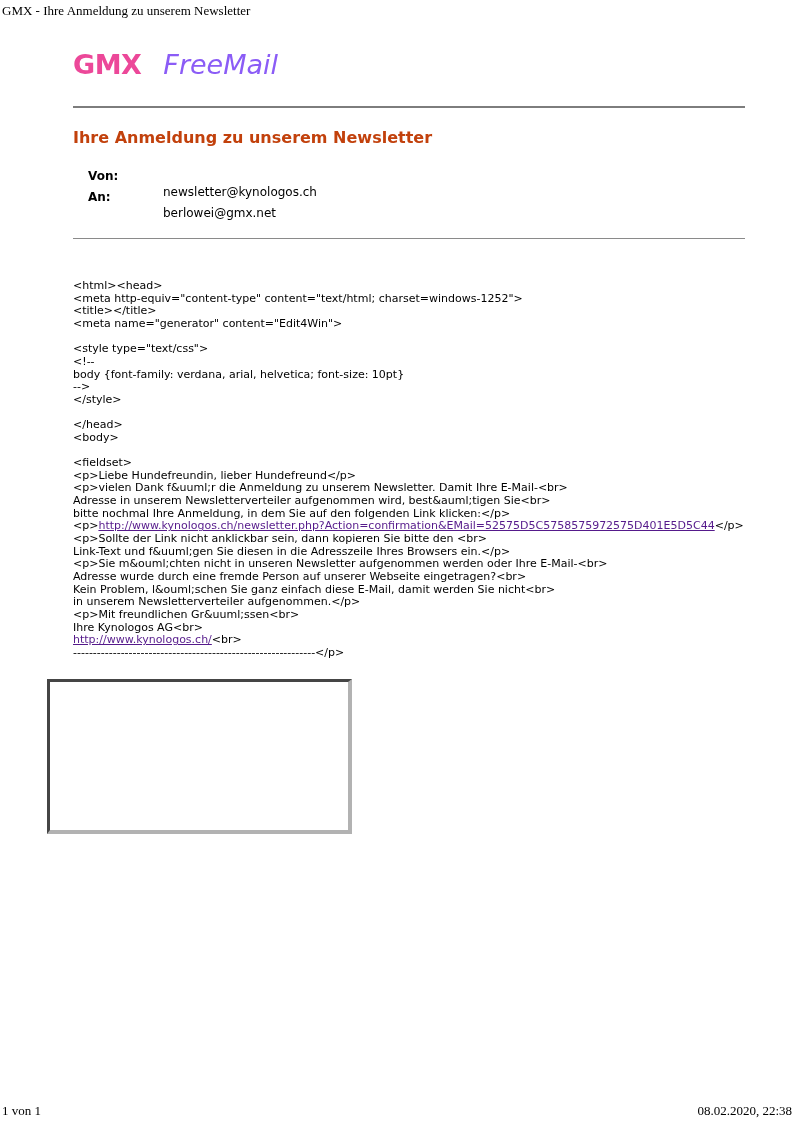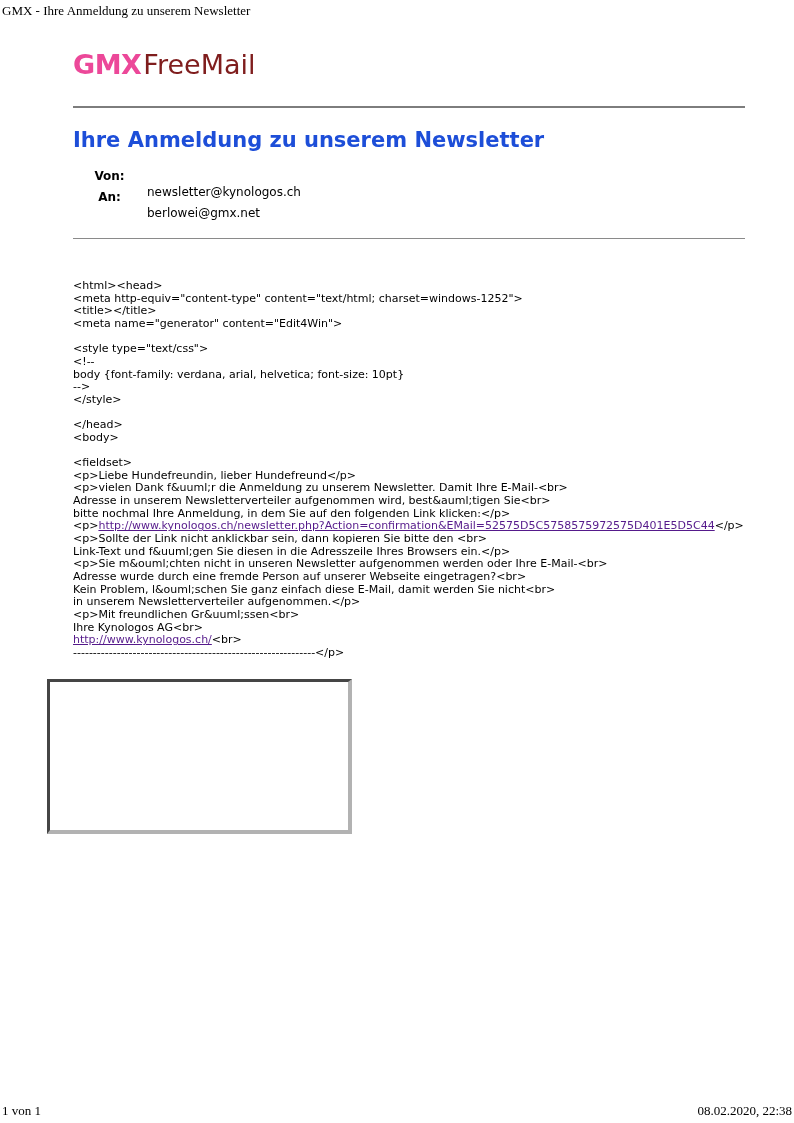--- a/index.html
+++ b/index.html
@@ -10,30 +10,30 @@
 
   
   .print-bar { position: absolute; left: 2px; right: 2px; display: flex; justify-content: space-between;
                font-family: "Liberation Serif", serif; font-size: 13px; color: #000; }
   .print-bar.top { top: 3px; flex-direction: column; }
   .print-bar.bottom { top: 1103px; }
 
   
   .logo { position: absolute; left: 73px; top: 50px; font-family: "DejaVu Sans", sans-serif; font-size: 27px; line-height: 30px; letter-spacing: -0.5px; }
   .logo .bold { font-weight: 700; color: #ec4899; }
-  .logo .light { font-weight: 400; color: #7f1d1d; margin-left: 2px; letter-spacing: 0; }
+  .logo .light { font-weight: 400; color: #8b5cf6; margin-left: 22px; letter-spacing: 0; font-style: italic; }
 
   .rule { position: absolute; left: 73px; width: 672px; background: #7d7d7d; }
   .rule-1 { top: 106px; height: 2px; }
   .rule-2 { top: 238px; height: 1px; background: #8a8a8a; }
 
   .subject { position: absolute; left: 73px; top: 128px; font-family: "DejaVu Sans", sans-serif;
-             font-size: 21px; font-weight: 700; color: #1d4ed8; }
+             font-size: 16px; font-weight: 700; color: #c2410c; }
 
-  .meta { position: absolute; left: 72px; top: 169px; font-family: "DejaVu Sans", sans-serif; font-size: 12px; text-align: center; }
+  .meta { position: absolute; left: 88px; top: 169px; font-family: "DejaVu Sans", sans-serif; font-size: 12px; }
   .meta-row { display: flex; height: 20.5px; align-items: flex-start; }
   .meta-label { width: 75px; font-weight: 700; }
   .meta-value { font-weight: 400; margin-top: 16px; }
 
   
   .source { position: absolute; left: 73px; top: 280px; font-family: "DejaVu Sans", sans-serif;
             font-size: 11px; line-height: 12.65px; white-space: pre; color: #000; }
   .src-line { min-height: 12.65px; }
   .src-link { color: var(--link-color, #551A8B); text-decoration: underline; cursor: pointer; }
 

